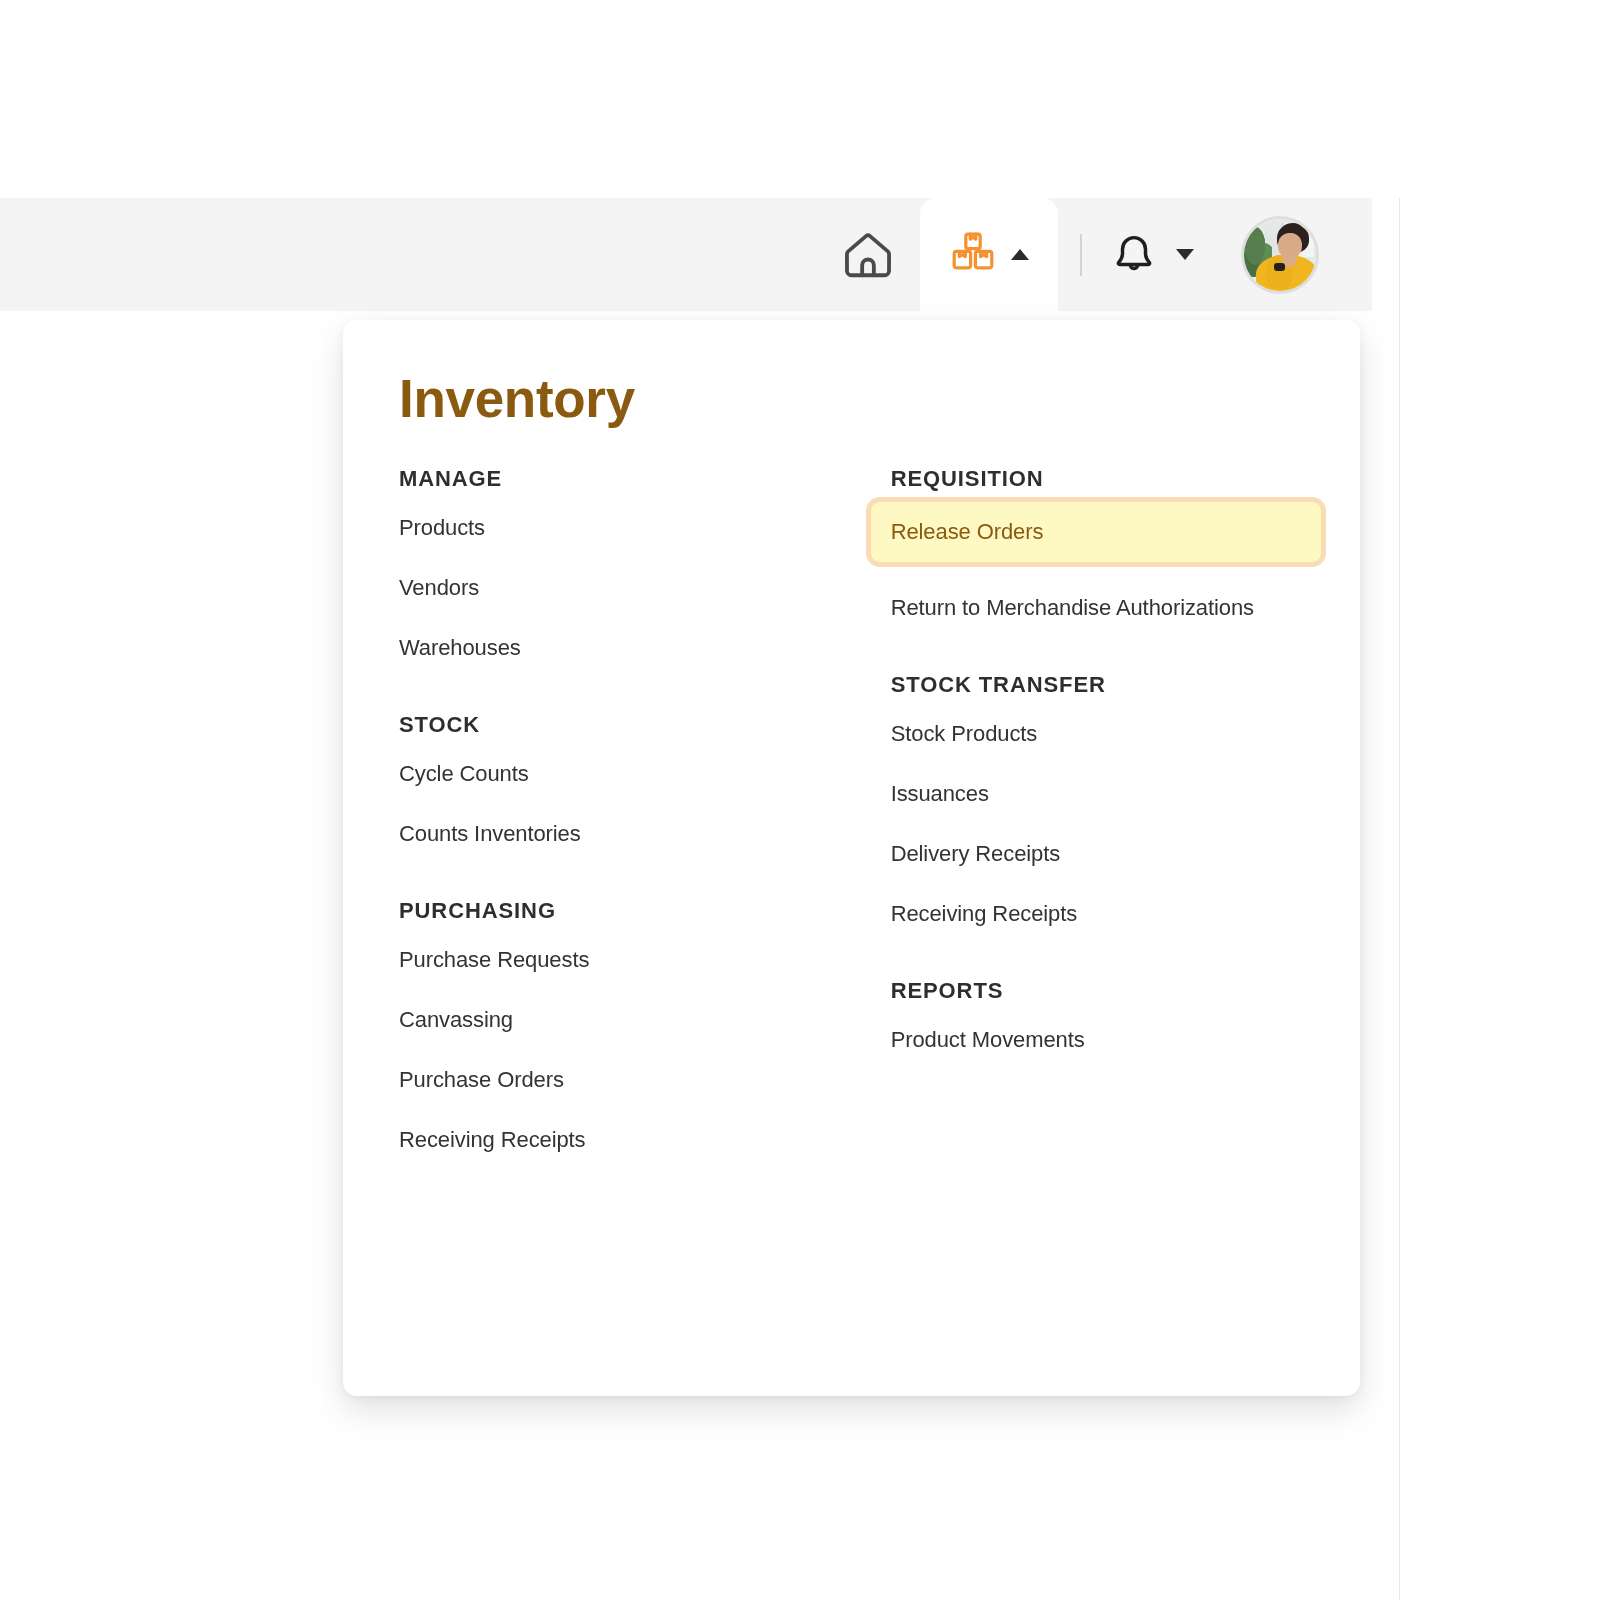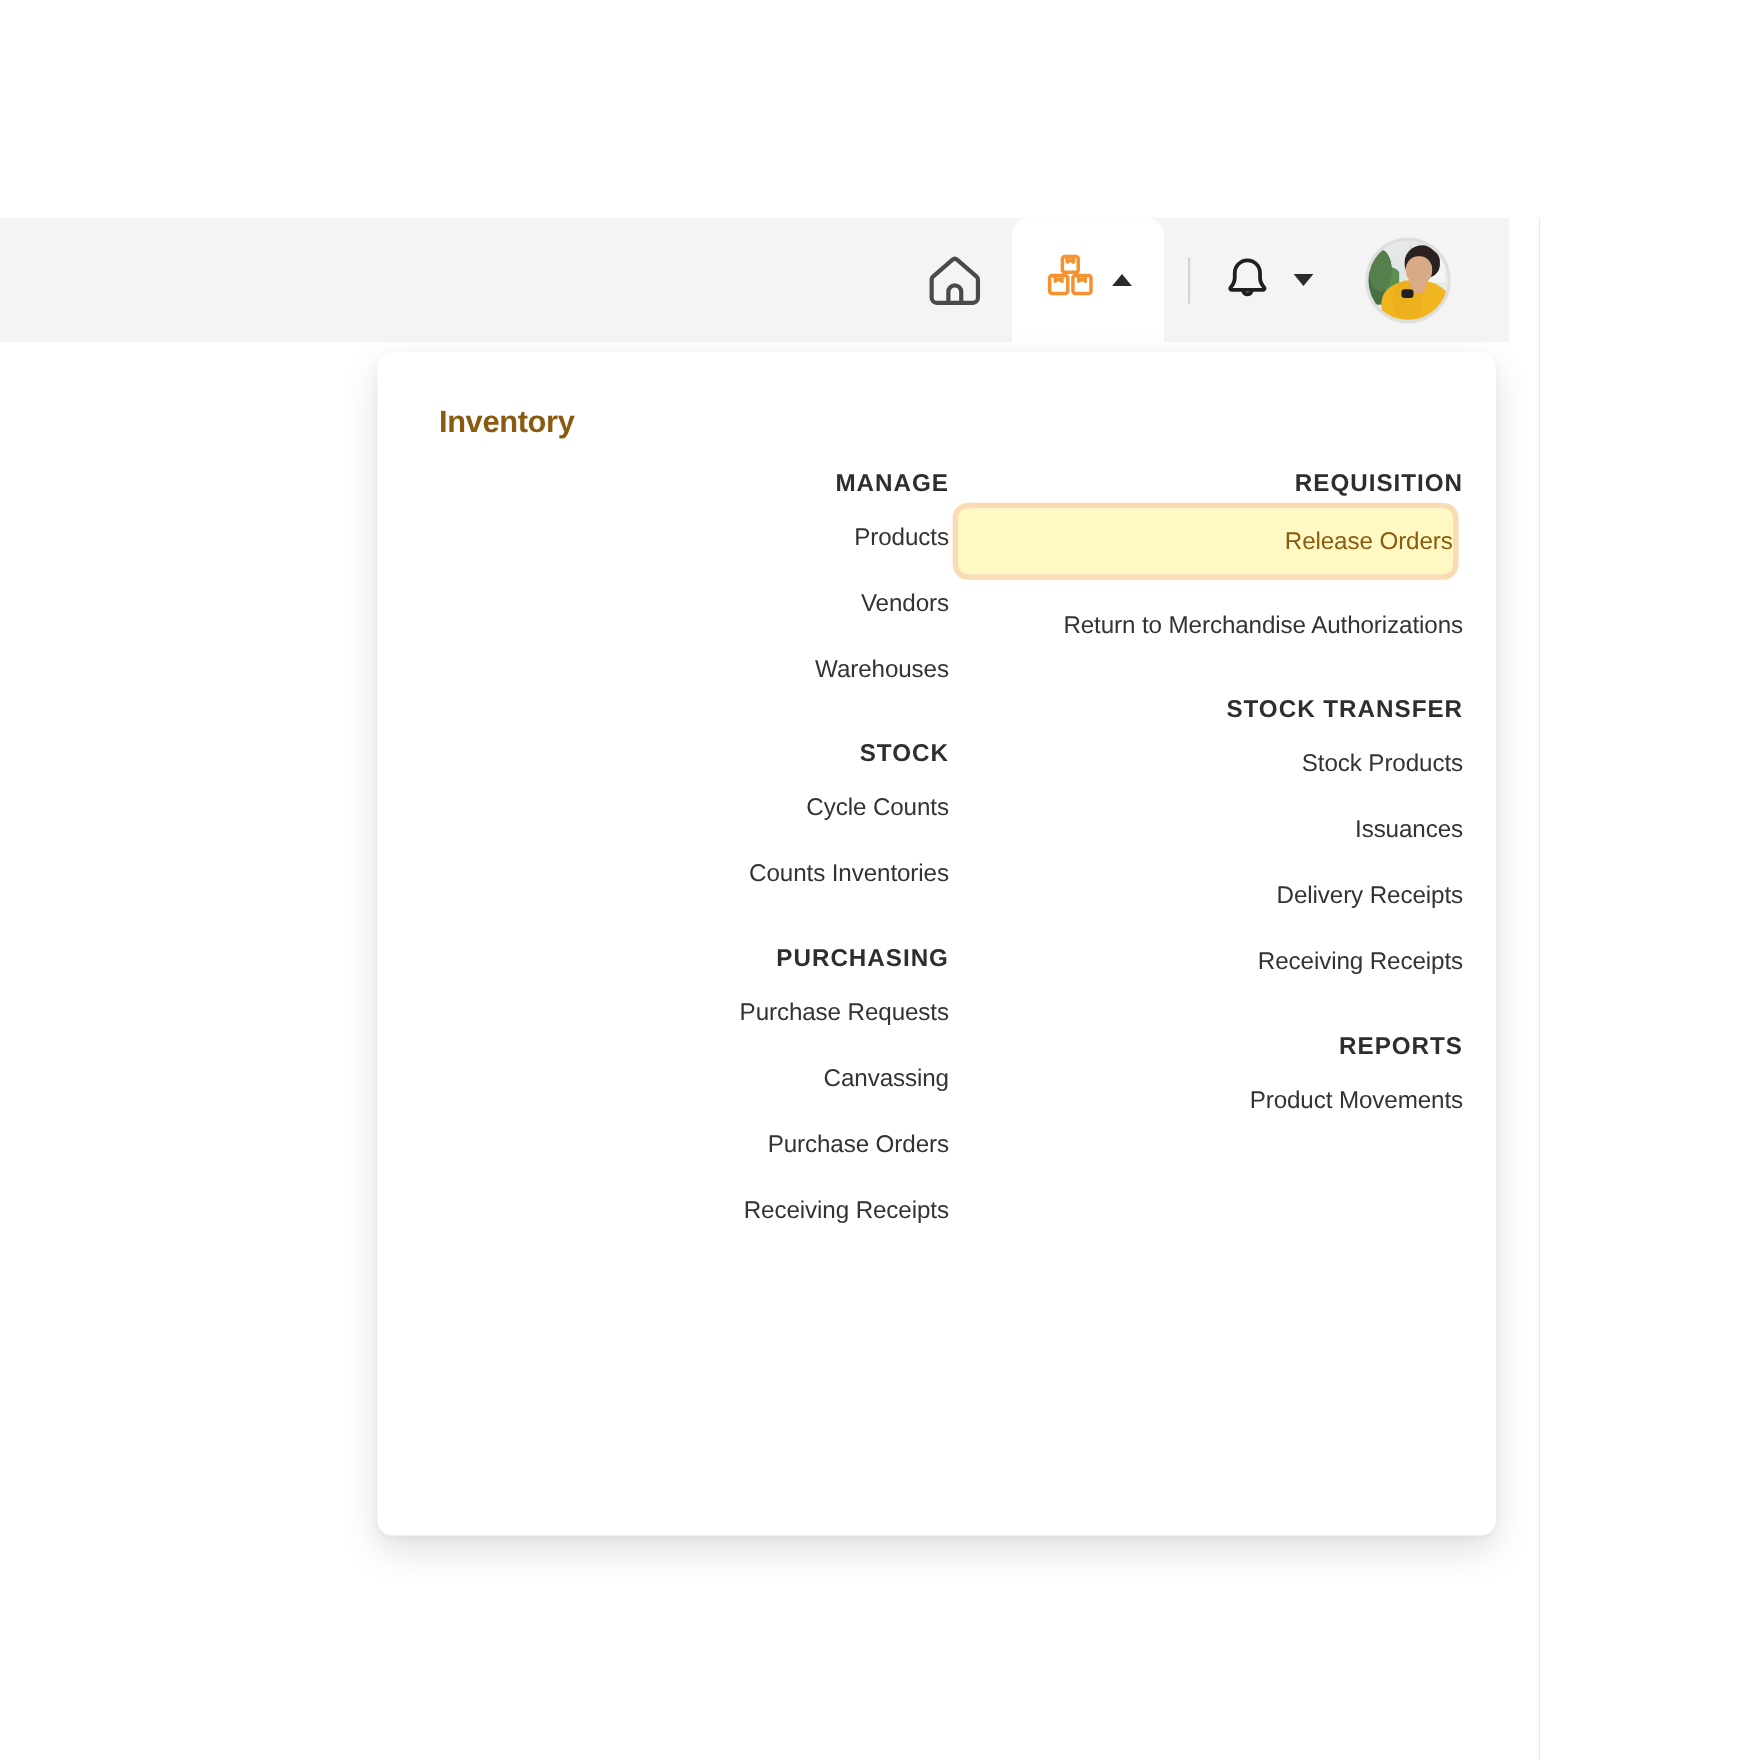--- a/index.html
+++ b/index.html
@@ -184,30 +184,29 @@
     height: 1076px;
     background: #ffffff;
     border-radius: 14px;
     box-shadow: 0 14px 34px rgba(0,0,0,0.12), 0 2px 8px rgba(0,0,0,0.05);
     box-sizing: border-box;
     padding: 32px 30px 0 28px;
   }
 
   .menu-title {
     color: #8a5a10;
-    font-size: 28px;
+    font-size: 53px;
     font-weight: 700;
     letter-spacing: -0.3px;
     margin: 16px 0 0 28px;
   }
 
   .columns {
     display: flex;
-    margin-top: 26px;
-    text-align: right;
+    margin-top: 37px;
   }
   .col-left { width: 505px; padding-left: 28px; box-sizing: border-box; }
   .col-right { width: 480px; padding-left: 28px; box-sizing: border-box; }
 
   .group-head {
     font-size: 22px;
     font-weight: 700;
     letter-spacing: 0.9px;
     color: #2e2e2e;
     margin: 0 0 6px 0;

